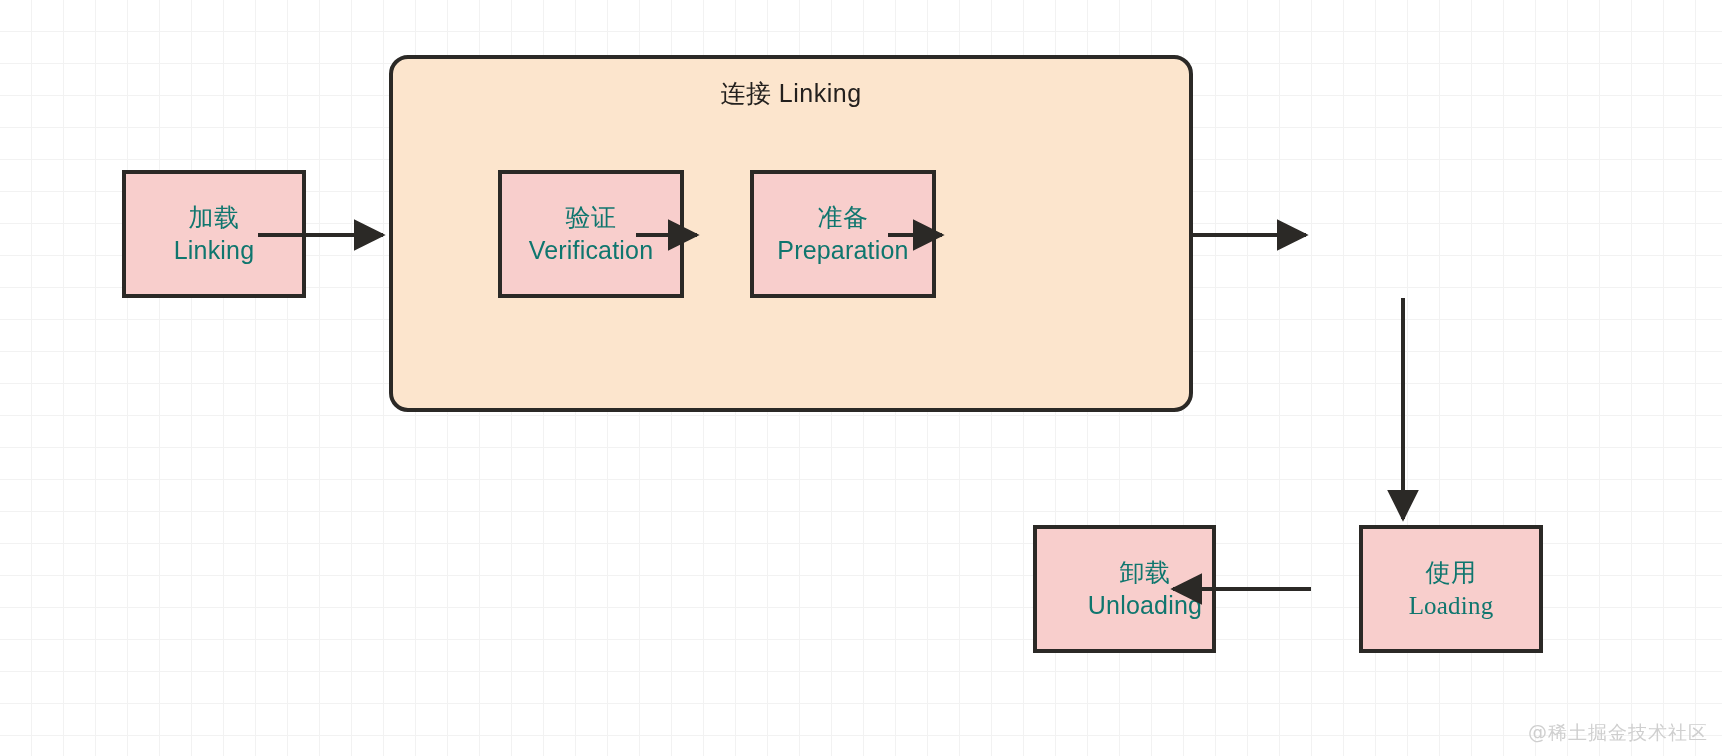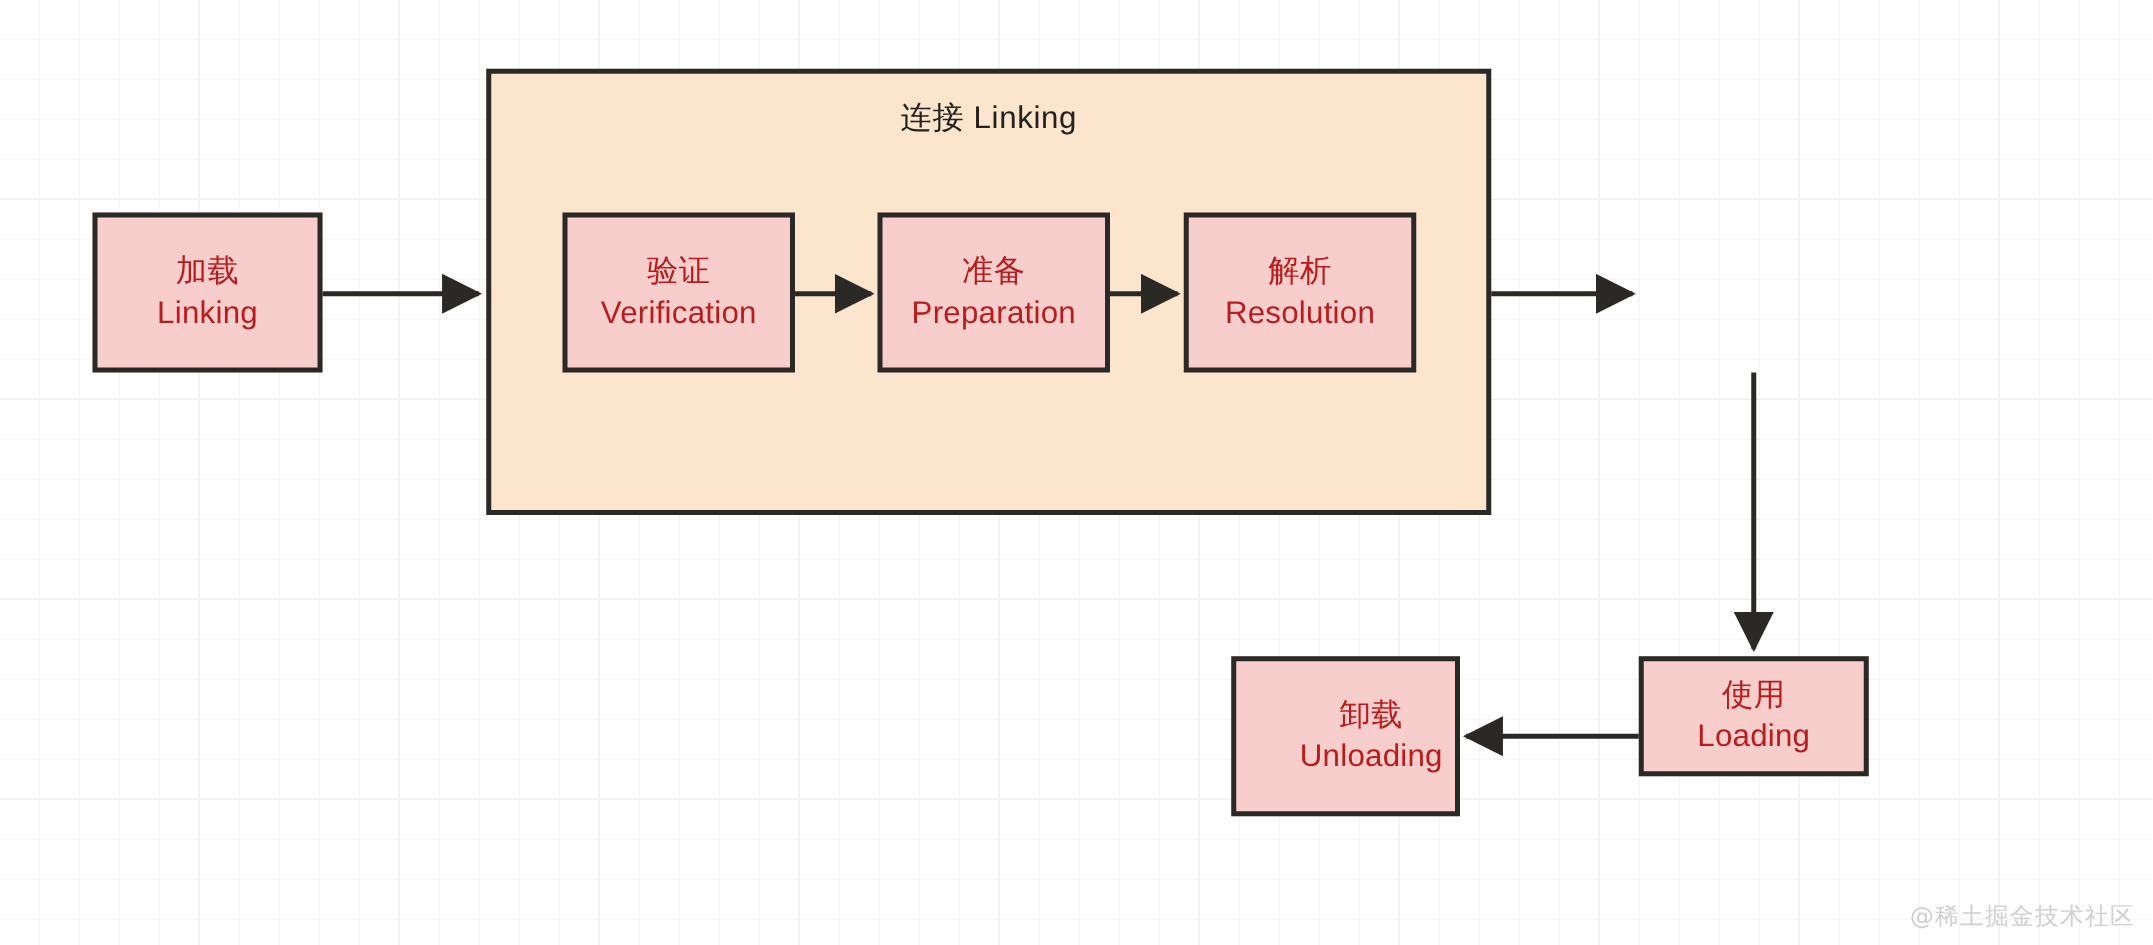--- a/index.html
+++ b/index.html
@@ -25,39 +25,40 @@
 
   .node {
     position: absolute;
     box-sizing: border-box;
     background: #f8cecc;
     border: 4px solid #2b2926;
     display: flex;
     flex-direction: column;
     align-items: center;
     justify-content: center;
-    color: #b91c1c;
+    color: #0f766e;
     line-height: 1.32;
     text-align: center;
+    margin-left: 48px;
   }
   .node .cn {
     font-size: 25px;
     letter-spacing: 0.5px;
   }
   .node .en {
     font-size: 25px;
     letter-spacing: 0.2px;
   }
 
   .group-box {
     position: absolute;
     box-sizing: border-box;
     background: #fce5cd;
     border: 4px solid #2b2926;
-    border-radius: 0;
+    border-radius: 19px;
   }
   .group-title {
     position: absolute;
     top: 18px;
     left: 0;
     right: 0;
     text-align: center;
     font-size: 25px;
     color: #23201e;
     letter-spacing: 0.5px;
@@ -97,27 +98,23 @@
   <div class="node" style="left:450px; top:170px; width:186px; height:128px;">
     <span class="cn">验证</span>
     <span class="en">Verification</span>
   </div>
 
   <div class="node" style="left:702px; top:170px; width:186px; height:128px;">
     <span class="cn">准备</span>
     <span class="en">Preparation</span>
   </div>
 
-  <div class="node" style="left:947px; top:170px; width:186px; height:128px;">
-    <span class="cn">解析</span>
-    <span class="en">Resolution</span>
-  </div>
 
 
-  <div class="node" style="left:1311px; top:525px; width:184px; height:96px;">
+  <div class="node" style="left:1311px; top:525px; width:184px; height:128px;font-family:Liberation Serif, serif;">
     <span class="cn">使用</span>
     <span class="en">Loading</span>
   </div>
 
   <div class="node" style="left:985px; top:525px; width:183px; height:128px;padding-left:41px;">
     <span class="cn">卸载</span>
     <span class="en">Unloading</span>
   </div>
 
   <svg class="edge" style="left:0; top:0;" width="1722" height="756">

